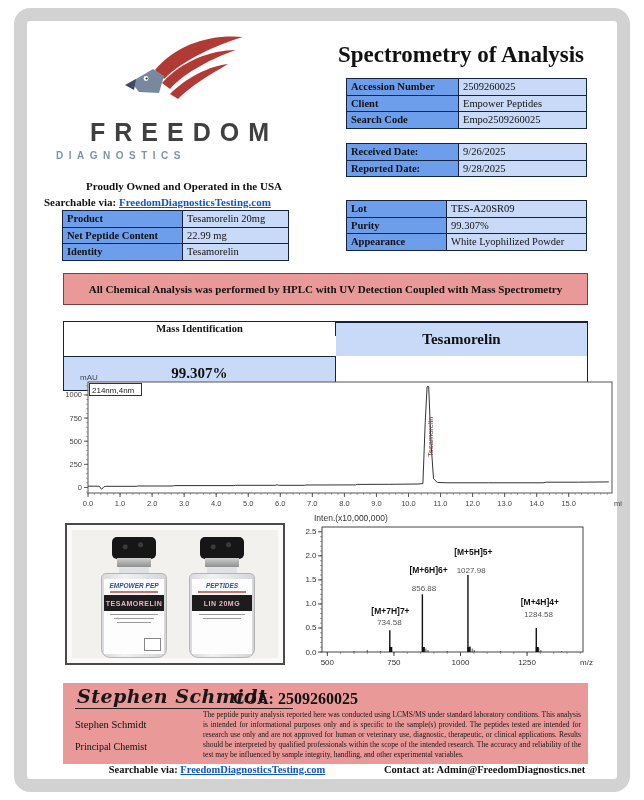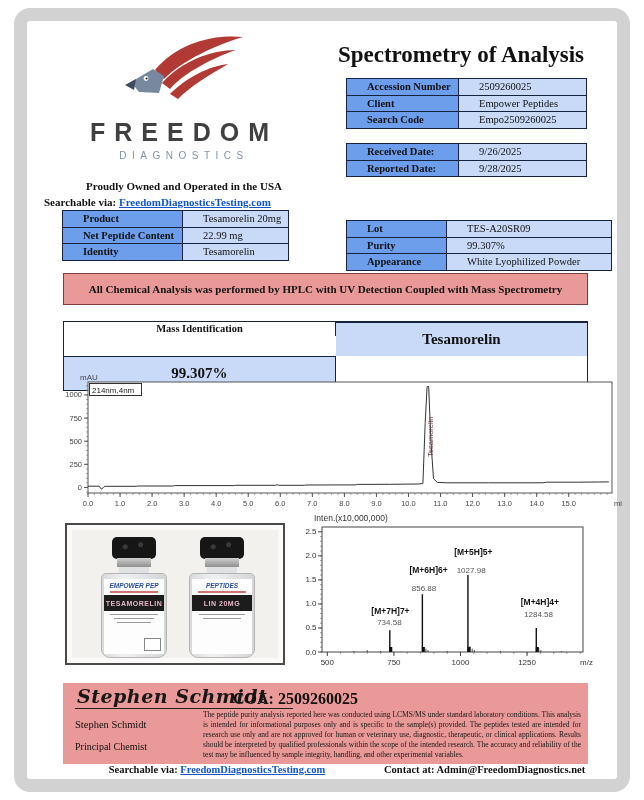--- a/index.html
+++ b/index.html
@@ -8,33 +8,33 @@
   .frame{position:absolute;left:14px;top:8px;width:616px;height:784px;
          border:13px solid #d2d2d2;border-radius:16px;box-sizing:border-box;background:#fff}
   #doc{position:absolute;inset:0}
   .abs{position:absolute}
 
   
   #eagle{left:118px;top:34px;width:132px;height:84px}
   #brand{left:56px;top:118px;width:256px;text-align:center;
          font-family:"Liberation Sans",sans-serif;font-weight:bold;
          font-size:25px;letter-spacing:9px;color:#404040;white-space:nowrap}
-  #brandsub{left:56px;top:150px;width:256px;text-align:center;
-         font-family:"Liberation Sans",sans-serif;font-weight:normal;
+  #brandsub{left:56px;top:150px;width:256px;
+         font-family:"Liberation Sans",sans-serif;font-weight:bold;
          font-size:10px;letter-spacing:5.5px;color:#8093a7;white-space:nowrap}
   #tagline{left:36px;top:180px;width:296px;text-align:center;font-weight:bold;font-size:11px}
   #searchline{left:44px;top:196px;font-size:11px;font-weight:bold;white-space:nowrap}
   .link{color:#1155cc;text-decoration:underline;cursor:pointer}
 
   
   #title{left:330px;top:42px;width:262px;text-align:center;font-weight:bold;font-size:23px;white-space:nowrap}
 
   
   .tbl{position:absolute;display:grid;border:1.5px solid #16233f;background:#fff;box-sizing:border-box}
-  .lc,.vc{height:15.5px;line-height:15.5px;font-size:10.5px;padding:0 20px;
+  .lc,.vc{height:15.5px;line-height:15.5px;font-size:10.5px;padding:0 4px;
           border-top:1px solid #16233f;overflow:hidden;white-space:nowrap}
   .lc{background:#6d9eeb;font-weight:bold;border-right:1px solid #16233f}
   .vc{background:#c9daf8}
   .tbl .lc:nth-child(1),.tbl .vc:nth-child(2){border-top:none}
 
   #banner{left:63px;top:273px;width:525px;height:32px;background:#ea9999;border:1px solid #7e3d3d;
           box-sizing:border-box;display:flex;align-items:center;justify-content:center;
           font-weight:bold;font-size:11px;text-align:center}
 
   #masstbl{left:63px;top:321px;width:525px;grid-template-columns:52% 48%}
@@ -128,21 +128,21 @@
 
   <div class="tbl" style="left:62px;top:210px;width:227px;grid-template-columns:120px 1fr">
     <div class="lc">Product</div>
     <div class="vc">Tesamorelin 20mg</div>
     <div class="lc">Net Peptide Content</div>
     <div class="vc">22.99 mg</div>
     <div class="lc">Identity</div>
     <div class="vc">Tesamorelin</div>
   </div>
 
-  <div class="tbl" style="left:346px;top:220px;width:266px;grid-template-columns:100px 1fr">
+  <div class="tbl" style="left:346px;top:200px;width:241px;grid-template-columns:100px 1fr">
     <div class="lc">Lot</div>
     <div class="vc">TES-A20SR09</div>
     <div class="lc">Purity</div>
     <div class="vc">99.307%</div>
     <div class="lc">Appearance</div>
     <div class="vc">White Lyophilized Powder</div>
   </div>
 
   <div id="banner" class="abs">All Chemical Analysis was performed by HPLC with UV Detection Coupled with Mass Spectrometry</div>
 

